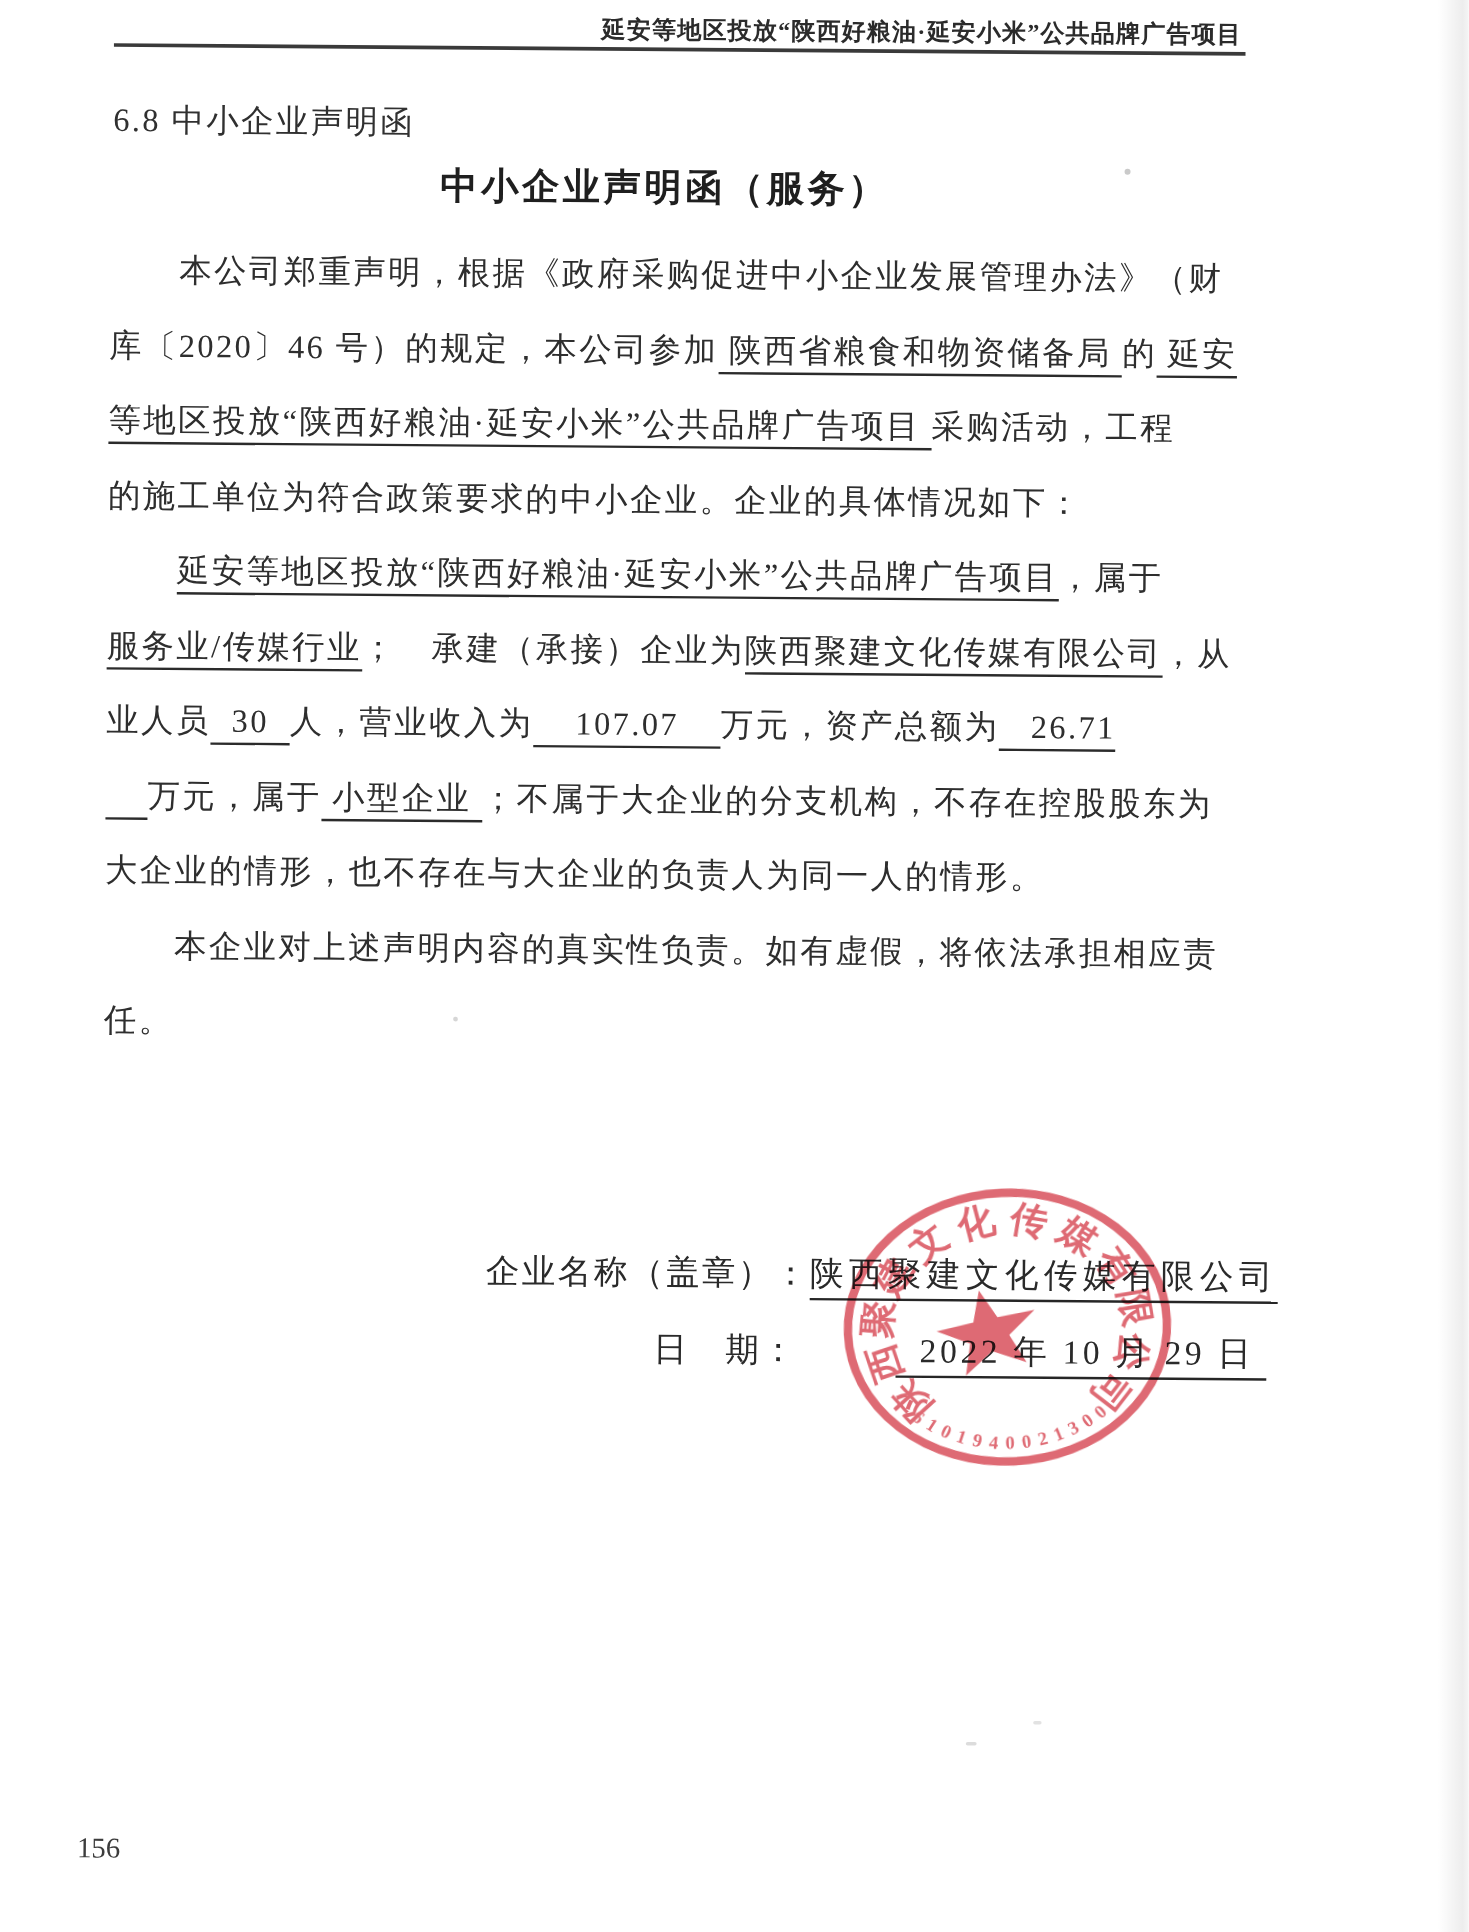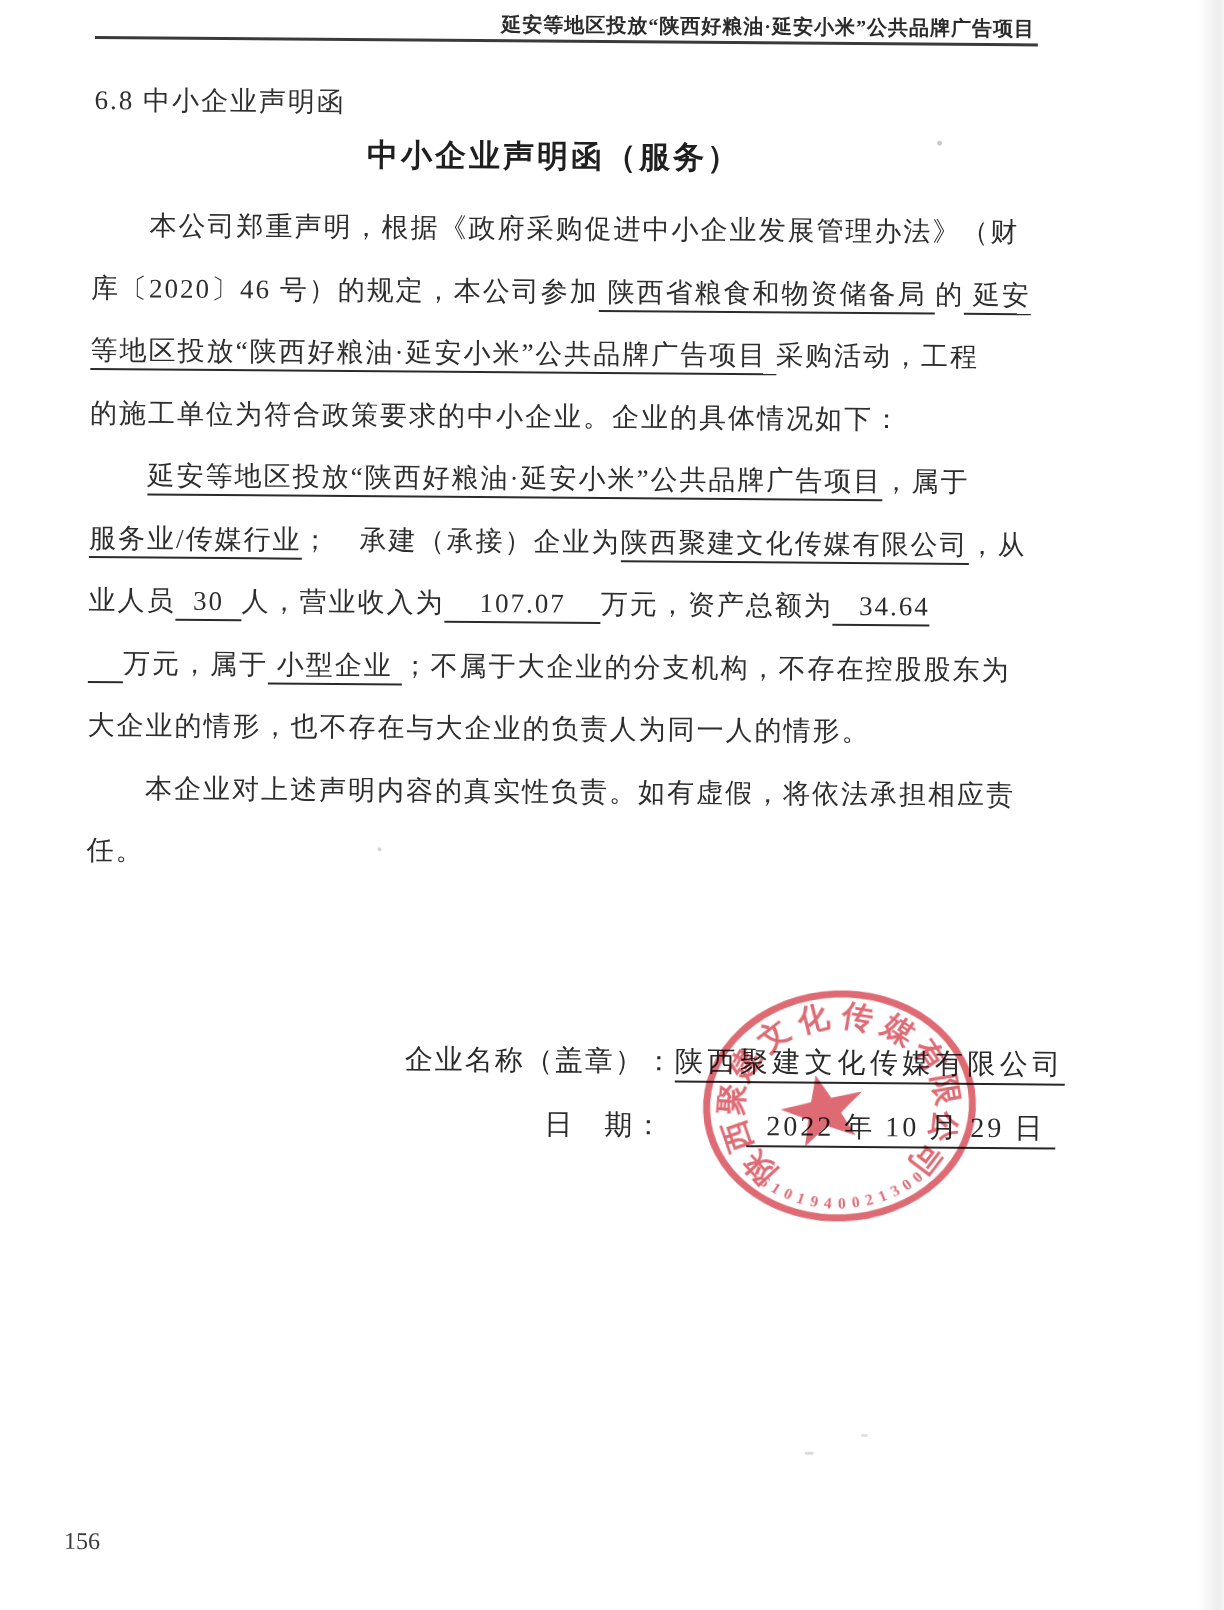--- a/index.html
+++ b/index.html
@@ -103,21 +103,21 @@
     <div class="section-heading">6.8  中小企业声明函</div>
     <div class="doc-title">中小企业声明函（服务）</div>
 
     <div class="body-text">
       <div class="bodyline ind"><span class="seg">本公司郑重声明，根据《政府采购促进中小企业发展管理办法》（财</span></div>
       <div class="bodyline"><span class="seg">库〔2020〕46 号）的规定，本公司参加</span><span class="seg u"> 陕西省粮食和物资储备局 </span><span class="seg">的</span><span class="seg u"> 延安</span></div>
       <div class="bodyline"><span class="seg u">等地区投放“陕西好粮油·延安小米”公共品牌广告项目 </span><span class="seg">采购活动，工程</span></div>
       <div class="bodyline"><span class="seg">的施工单位为符合政策要求的中小企业。企业的具体情况如下：</span></div>
       <div class="bodyline ind"><span class="seg u">延安等地区投放“陕西好粮油·延安小米”公共品牌广告项目</span><span class="seg">，属于</span></div>
       <div class="bodyline"><span class="seg u">服务业/传媒行业</span><span class="seg">；　承建（承接）企业为</span><span class="seg u">陕西聚建文化传媒有限公司</span><span class="seg">，从</span></div>
-      <div class="bodyline"><span class="seg">业人员</span><span class="seg u">  30  </span><span class="seg">人，营业收入为</span><span class="seg u">    107.07    </span><span class="seg">万元，资产总额为</span><span class="seg u">   34.64</span></div>
+      <div class="bodyline"><span class="seg">业人员</span><span class="seg u">  30  </span><span class="seg">人，营业收入为</span><span class="seg u">    107.07    </span><span class="seg">万元，资产总额为</span><span class="seg u">   26.71</span></div>
       <div class="bodyline"><span class="seg u">    </span><span class="seg">万元，属于</span><span class="seg u"> 小型企业 </span><span class="seg">；不属于大企业的分支机构，不存在控股股东为</span></div>
       <div class="bodyline"><span class="seg">大企业的情形，也不存在与大企业的负责人为同一人的情形。</span></div>
       <div class="bodyline ind"><span class="seg">本企业对上述声明内容的真实性负责。如有虚假，将依法承担相应责</span></div>
       <div class="bodyline"><span class="seg">任。</span></div>
     </div>
 
     <div class="sig-company">
       <span>企业名称（盖章）：</span><span class="sig-u val">陕西聚建文化传媒有限公司</span>
     </div>
     <div class="sig-date">

